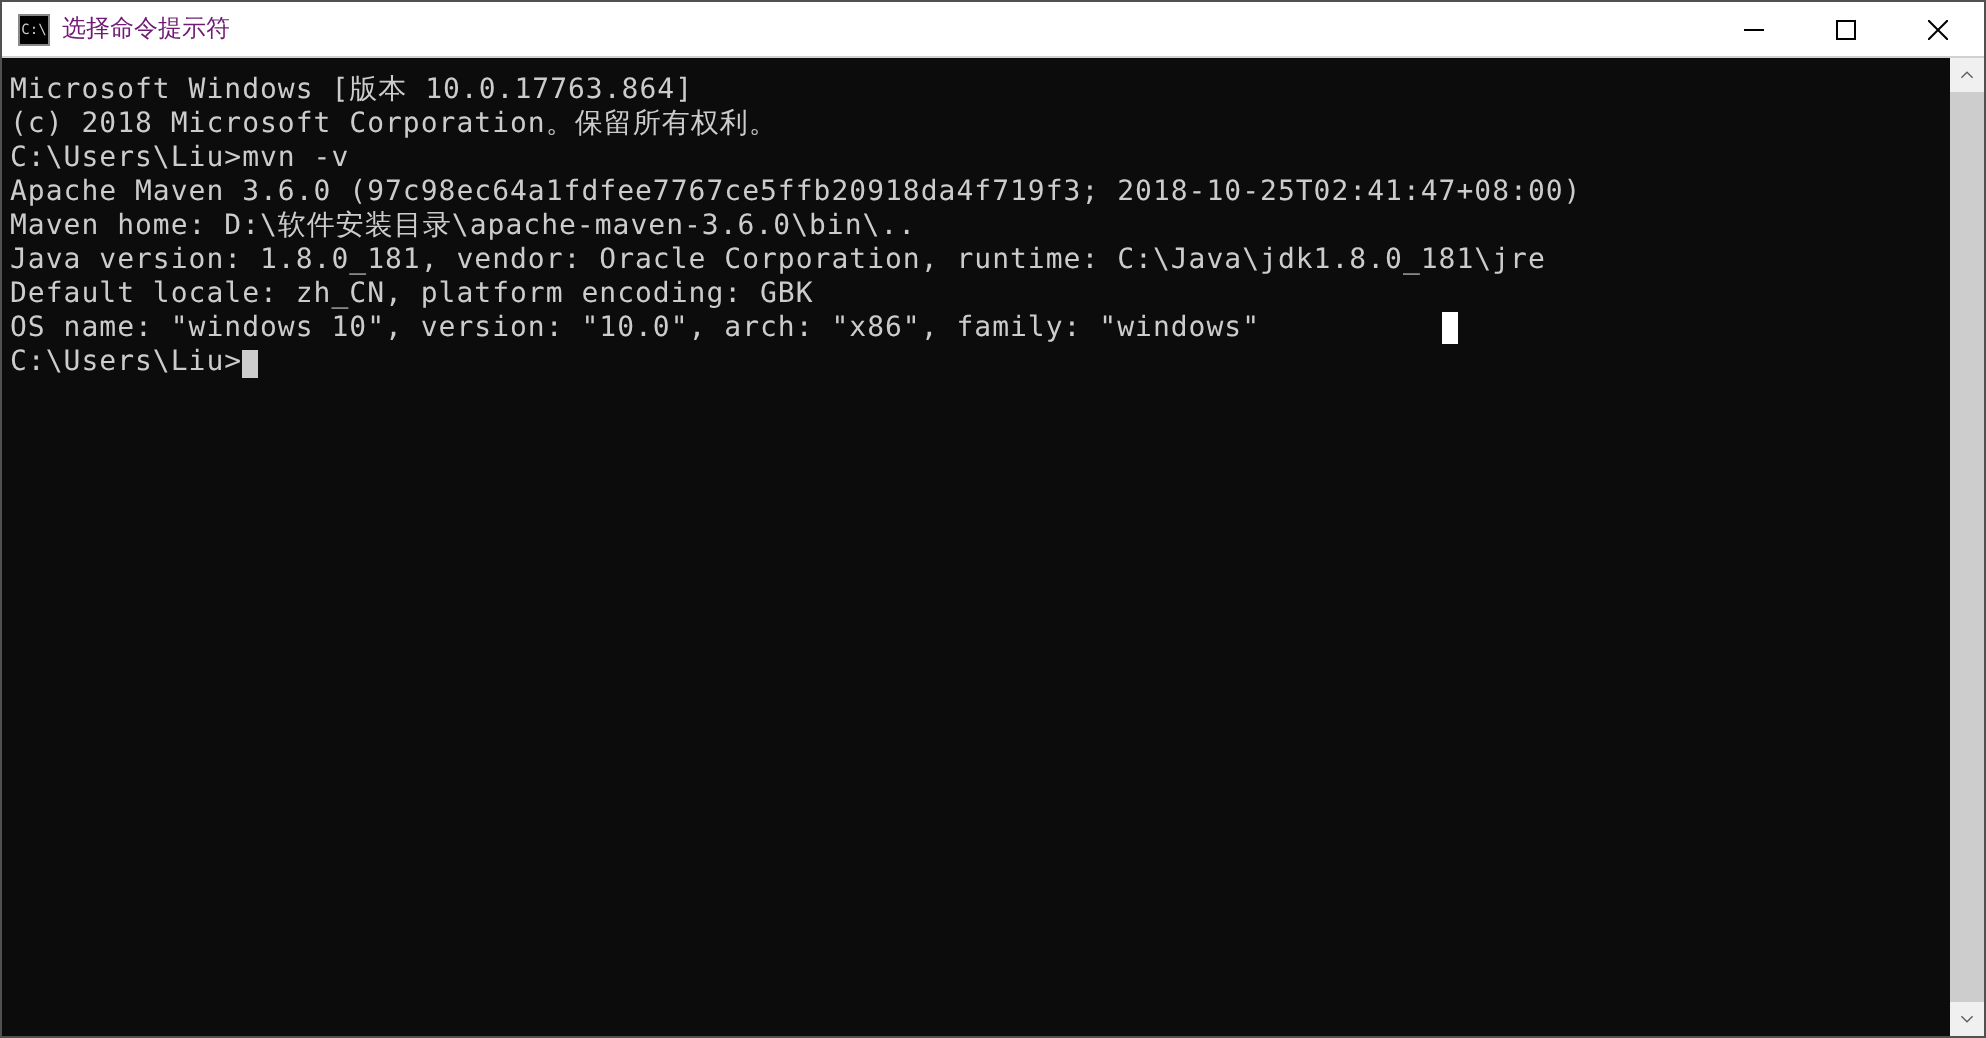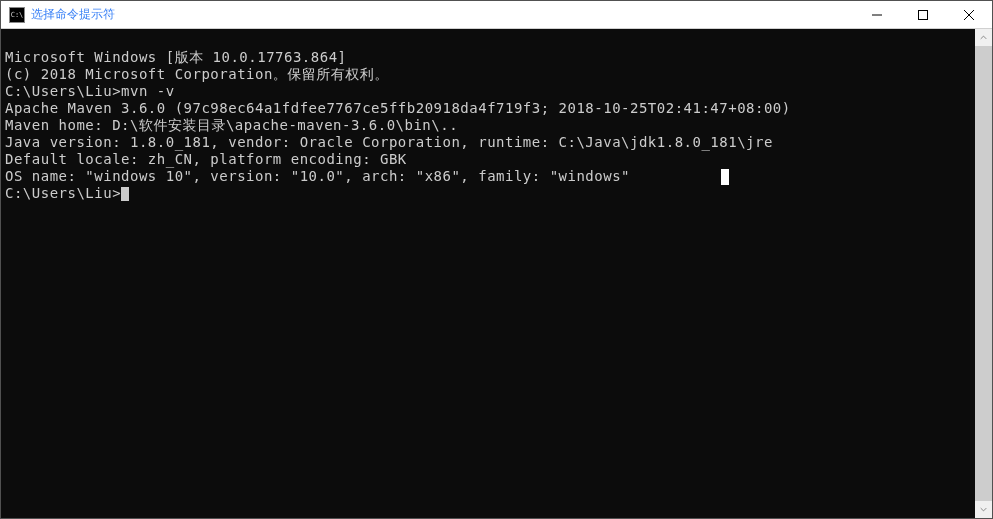--- a/index.html
+++ b/index.html
@@ -40,21 +40,21 @@
       position: relative;
       display: inline-flex;
       align-items: center;
       justify-content: center;
       font-size: 7px;
       color: #ccc;
       font-family: monospace;
     }
     .titlebar-text {
       font-size: 12px;
-      color: #3b82f6;
+      color: #701a75;
       flex: 1;
     }
     .titlebar-controls {
       display: flex;
       height: 100%;
     }
     .titlebar-btn {
       width: 46px;
       height: 100%;
       display: flex;
@@ -74,21 +74,21 @@
       background: #0c0c0c;
       overflow: hidden;
     }
     .terminal {
       flex: 1;
       background: #0c0c0c;
       color: #cccccc;
       font-family: "Consolas", "NSimSun", "SimSun", monospace;
       font-size: 14px;
       line-height: 17px;
-      padding: 20px 4px;
+      padding: 8px 4px;
       white-space: pre;
       overflow: hidden;
       letter-spacing: 0.5px;
     }
     .scrollbar {
       width: 17px;
       background: #f0f0f0;
       display: flex;
       flex-direction: column;
     }

